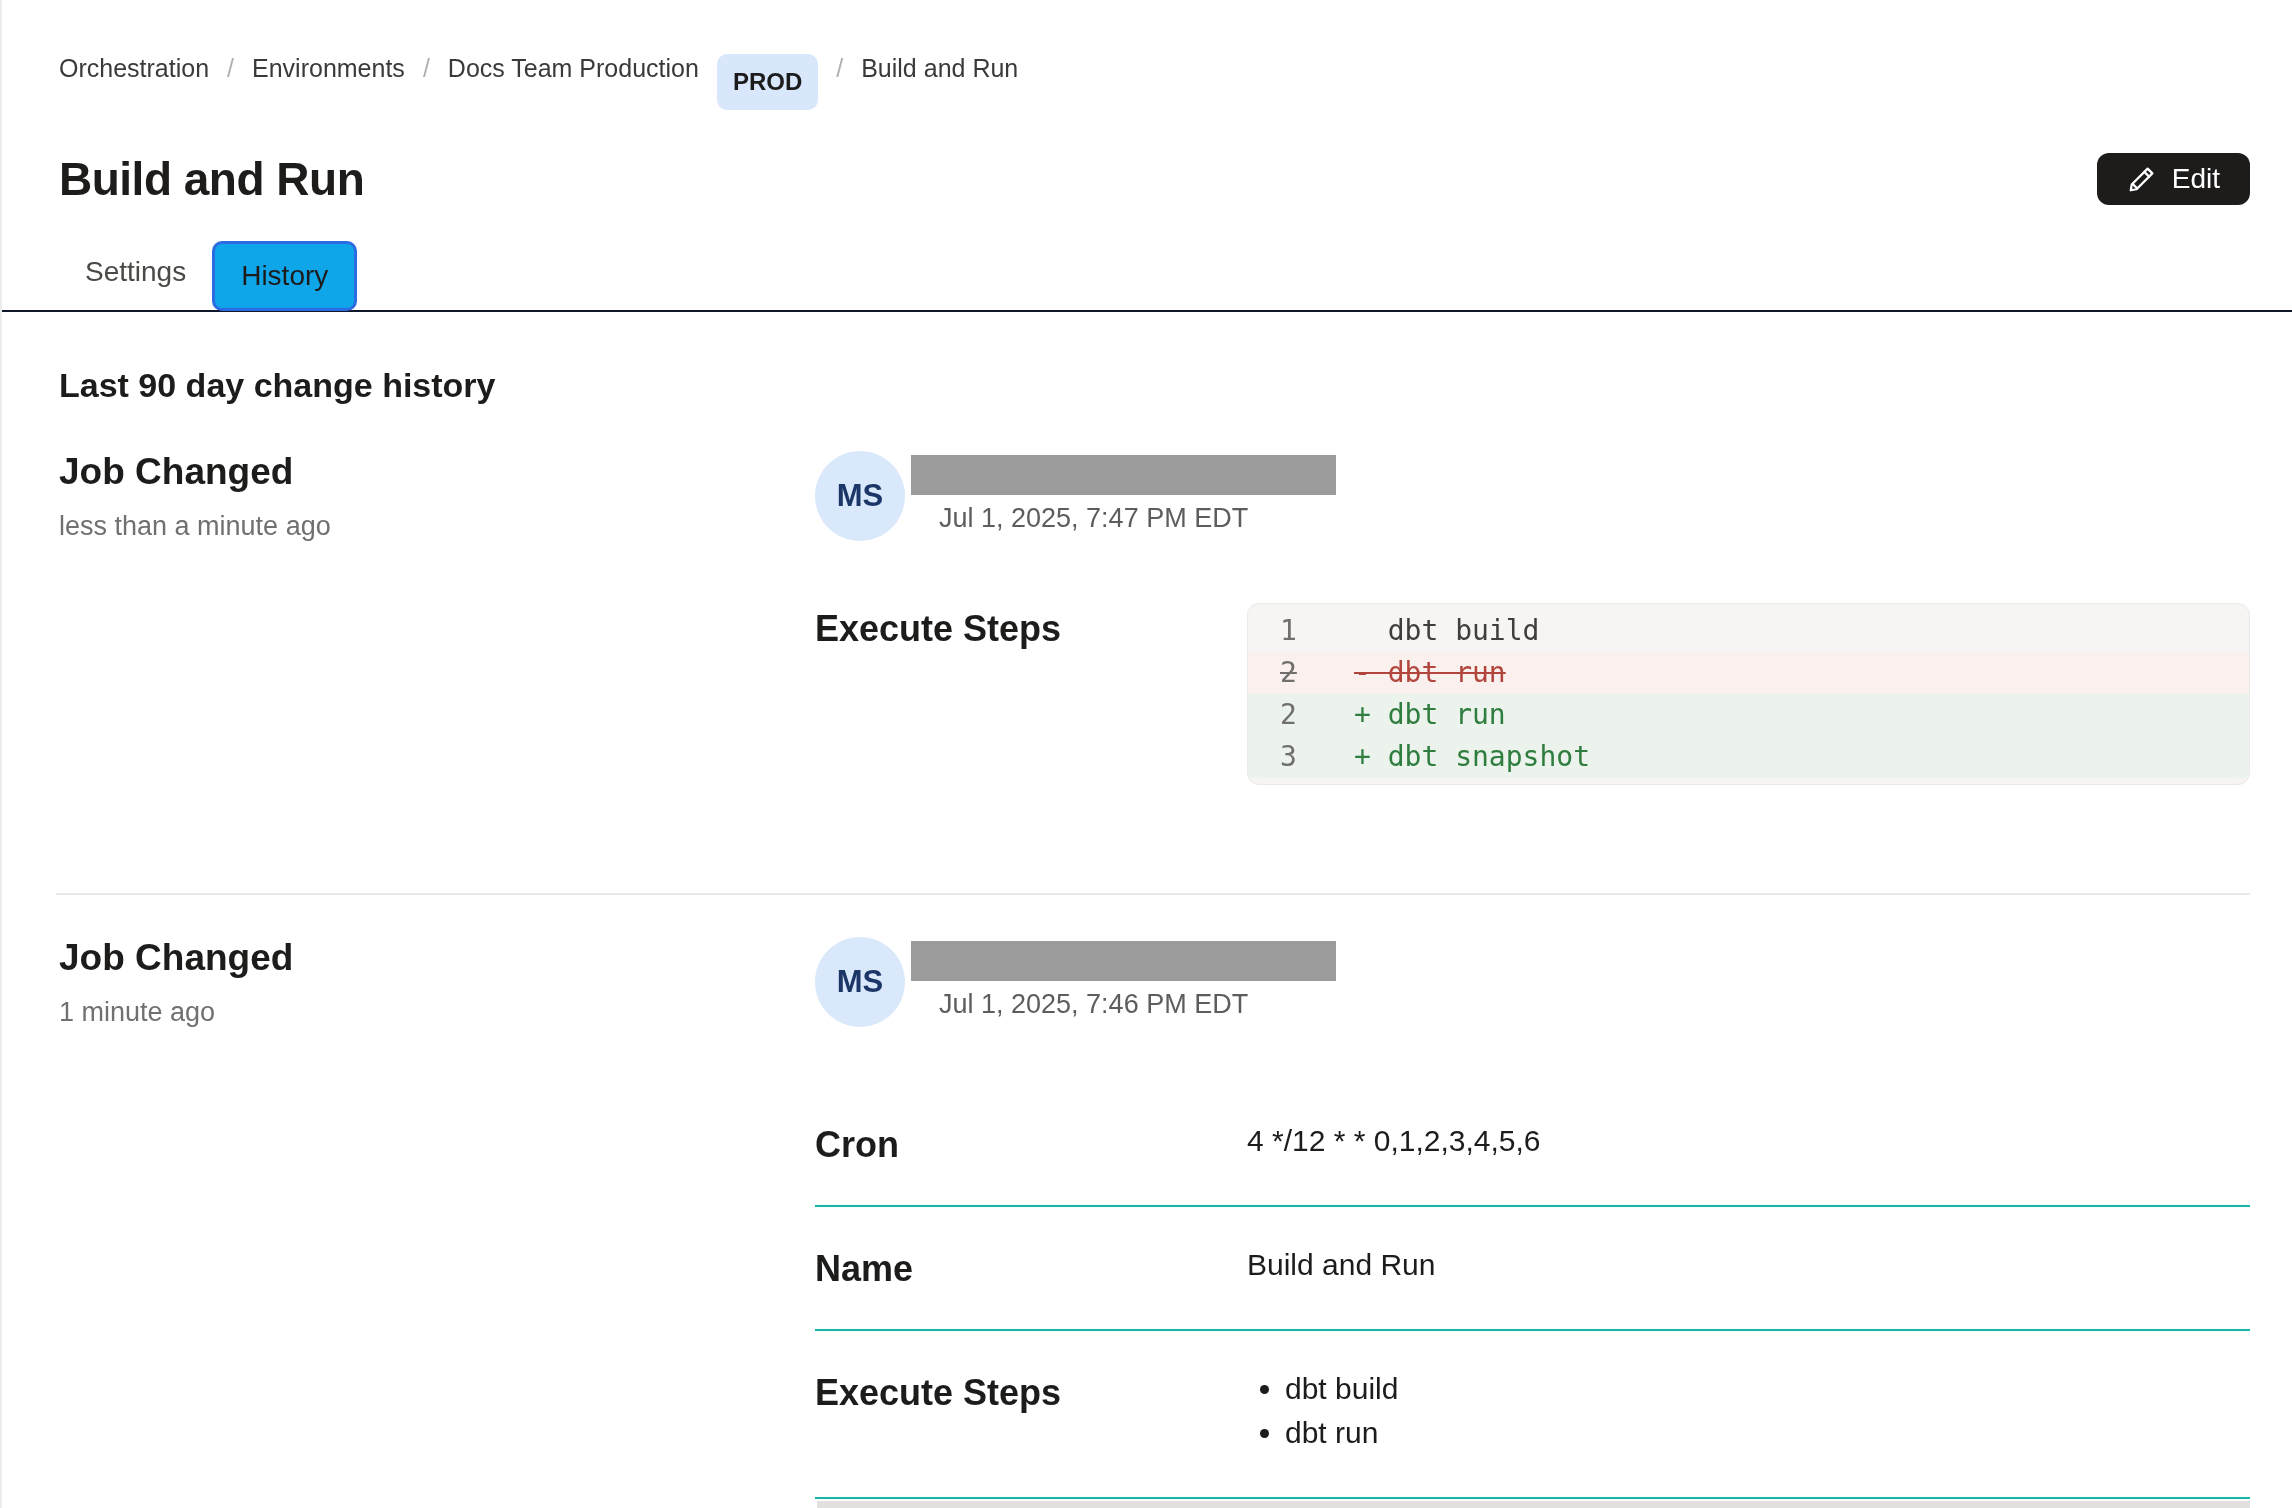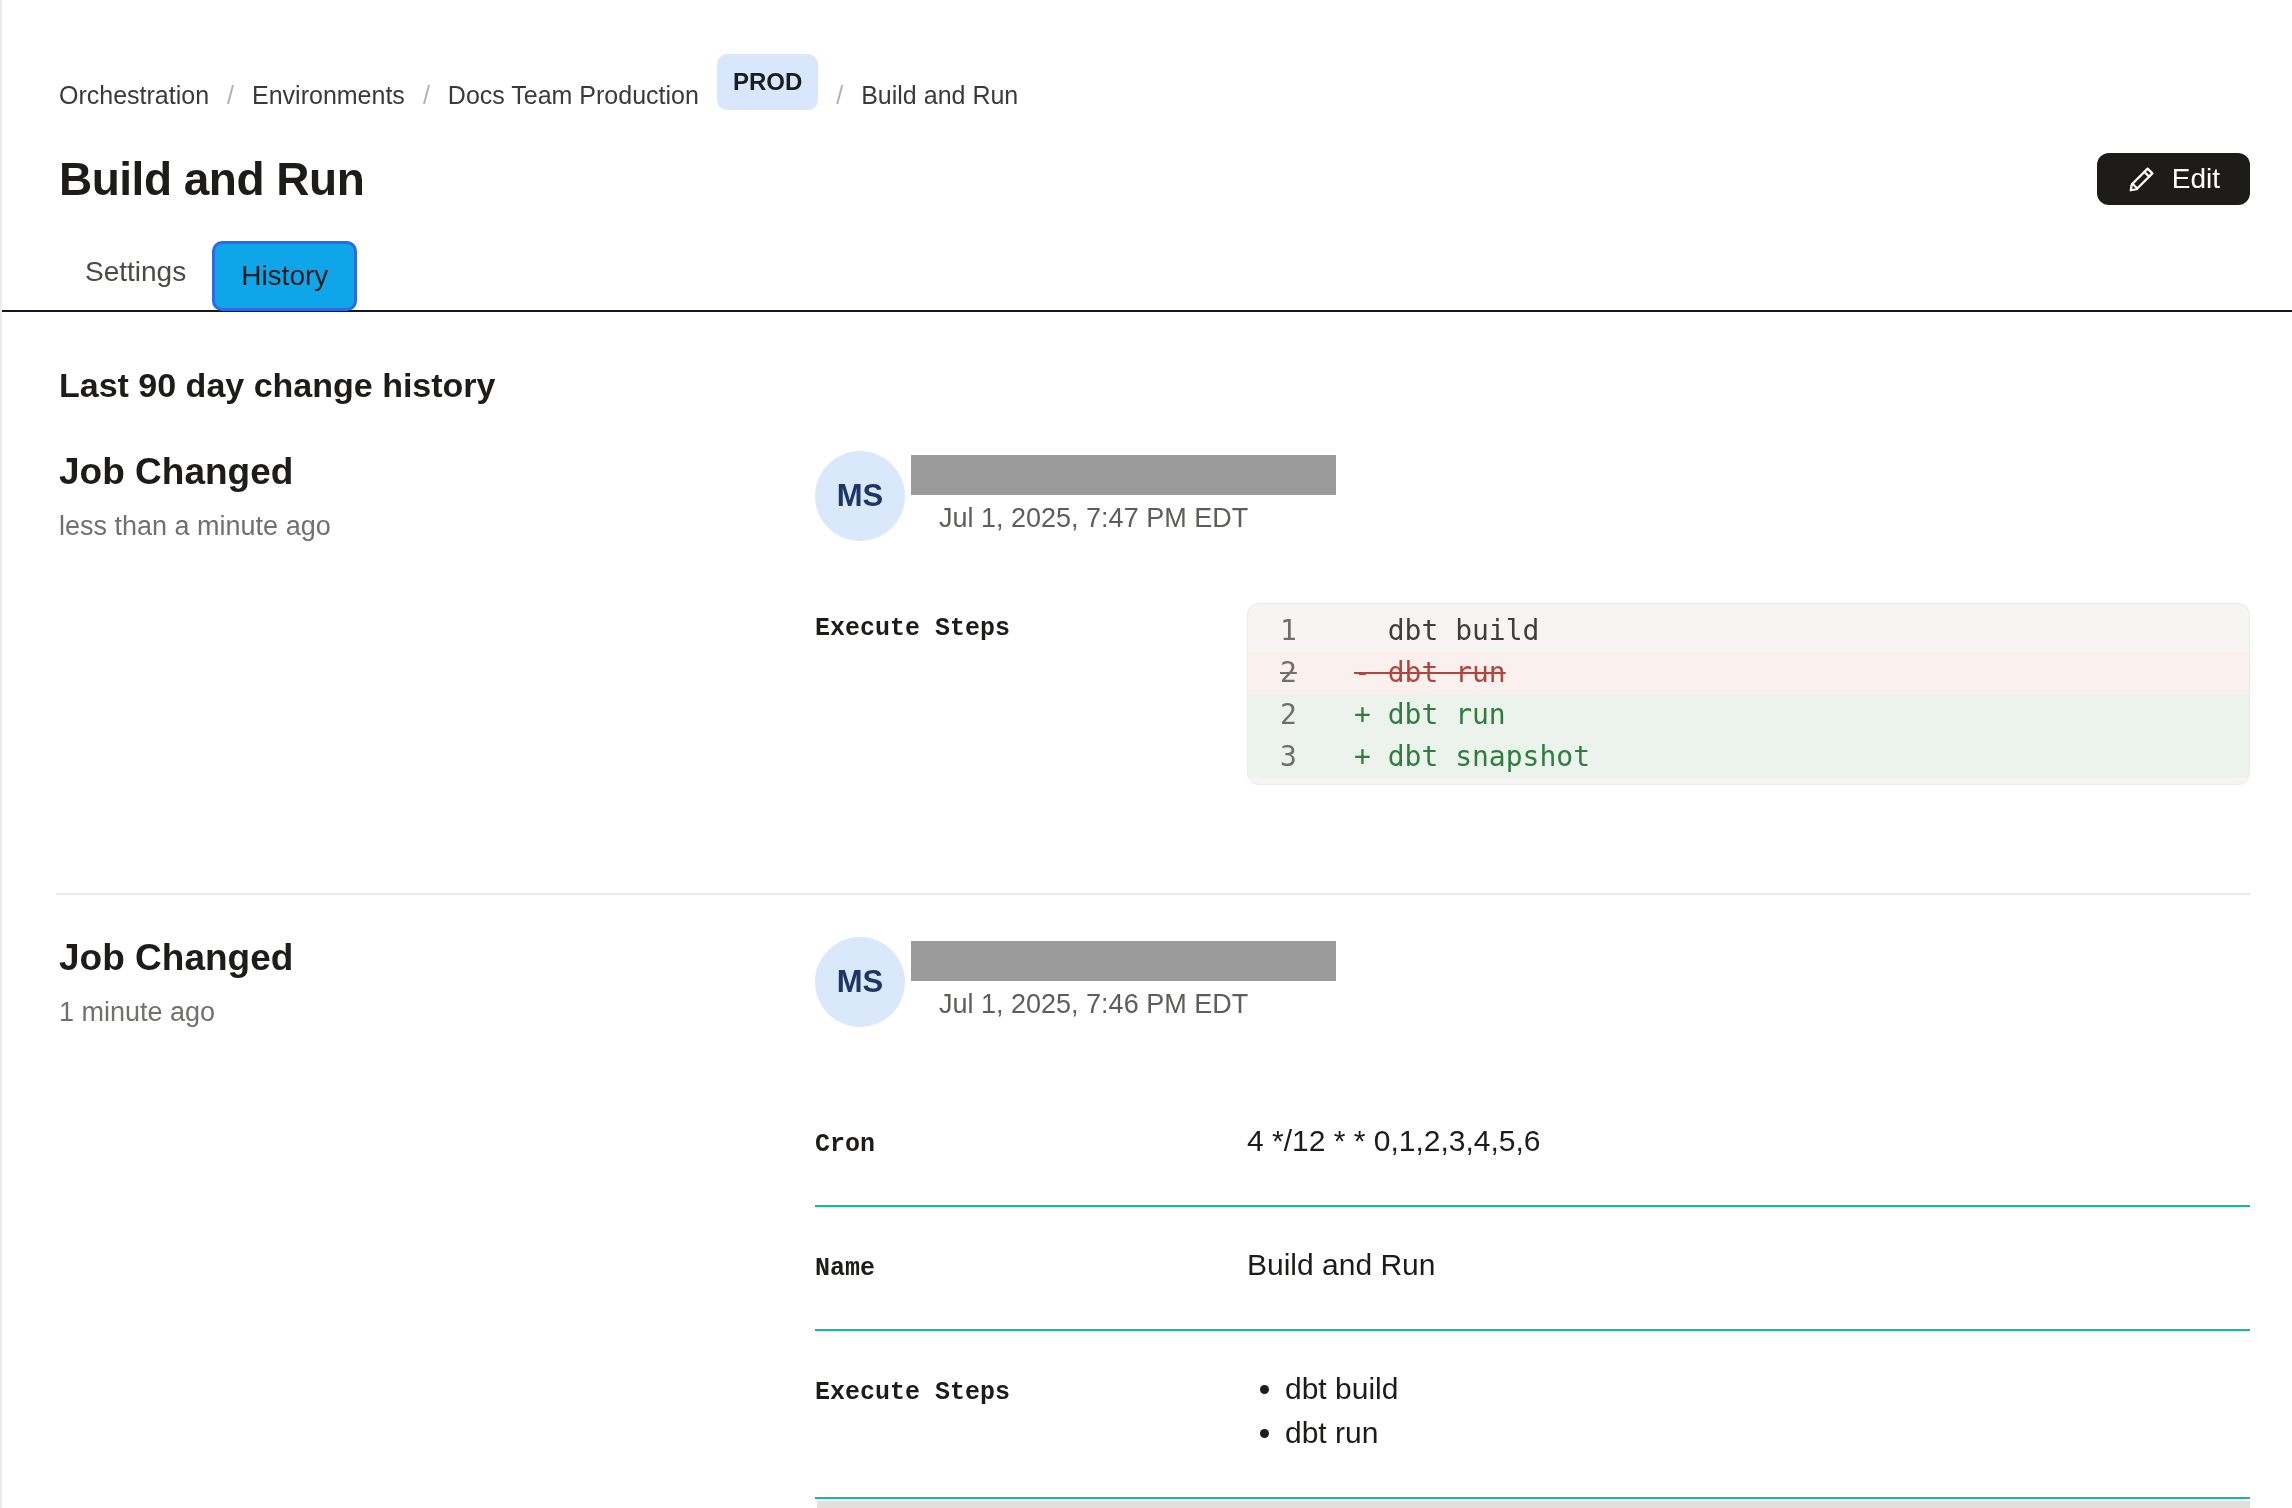--- a/index.html
+++ b/index.html
@@ -13,21 +13,21 @@
     background: #ffffff;
     overflow: hidden;
     border-left: 2px solid #ececec;
   }
   .content { padding: 0 42px 0 57px; }
 
   
   .breadcrumb {
     margin-top: 54px;
     display: flex;
-    align-items: flex-end;
+    align-items: flex-start;
     gap: 18px;
     font-size: 25px;
     color: #3c3a39;
     font-weight: 500;
   }
   .crumb { cursor: pointer; }
   .crumb-sep { color: #b3b1af; font-weight: 400; }
   .env-badge {
     background: #d9e7fc;
     color: #1c1c1c;
@@ -120,26 +120,25 @@
   }
   .author-meta { margin-left: 6px; padding-top: 4px; }
   .redacted-bar { width: 425px; height: 40px; background: #9b9b9b; }
   .timestamp { margin: 8px 0 0 28px; font-size: 27px; color: #5f5d5b; }
 
   
   .diff-row { margin-top: 62px; display: flex; }
   .row-label {
     width: 432px;
     flex-shrink: 0;
-    font-size: 25px;
+    font-size: 36px;
     font-weight: 700;
     color: #1d1c1b;
     padding-top: 8px;
     line-height: 36px;
-    font-family: Liberation Mono, monospace;
   }
   .diff-block {
     flex: 1;
     background: #f6f5f3;
     border: 1px solid #eceae7;
     border-radius: 12px;
     overflow: hidden;
     padding: 6px 0;
     font-family: "DejaVu Sans Mono", monospace;
     font-size: 28px;

